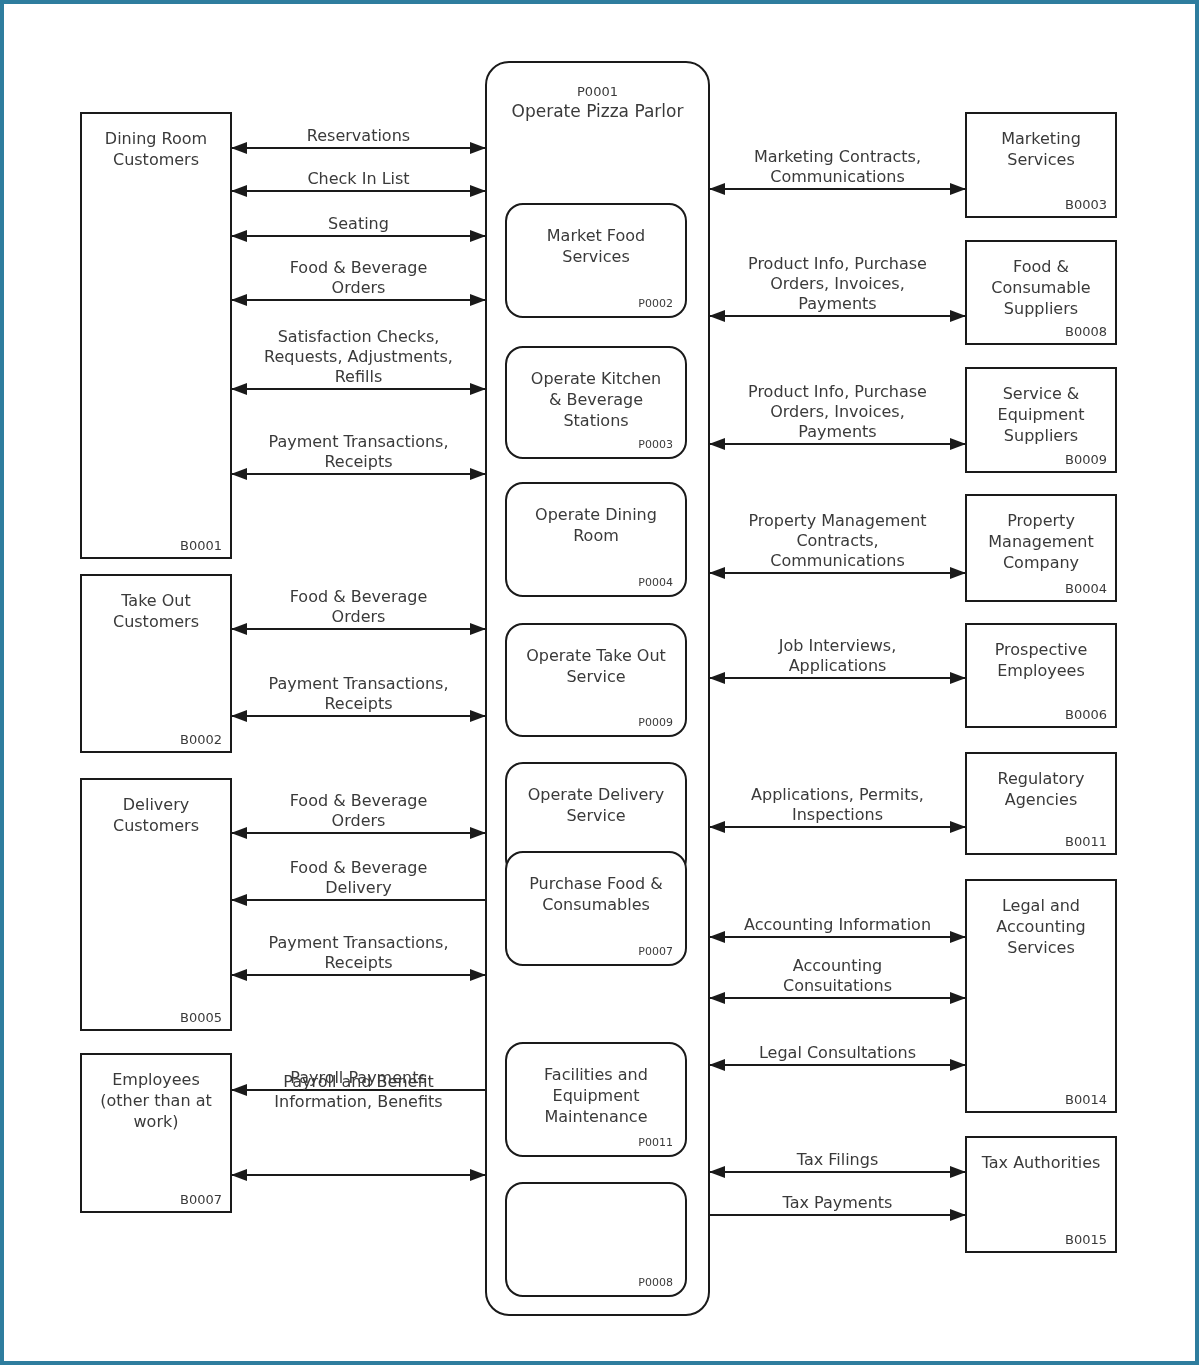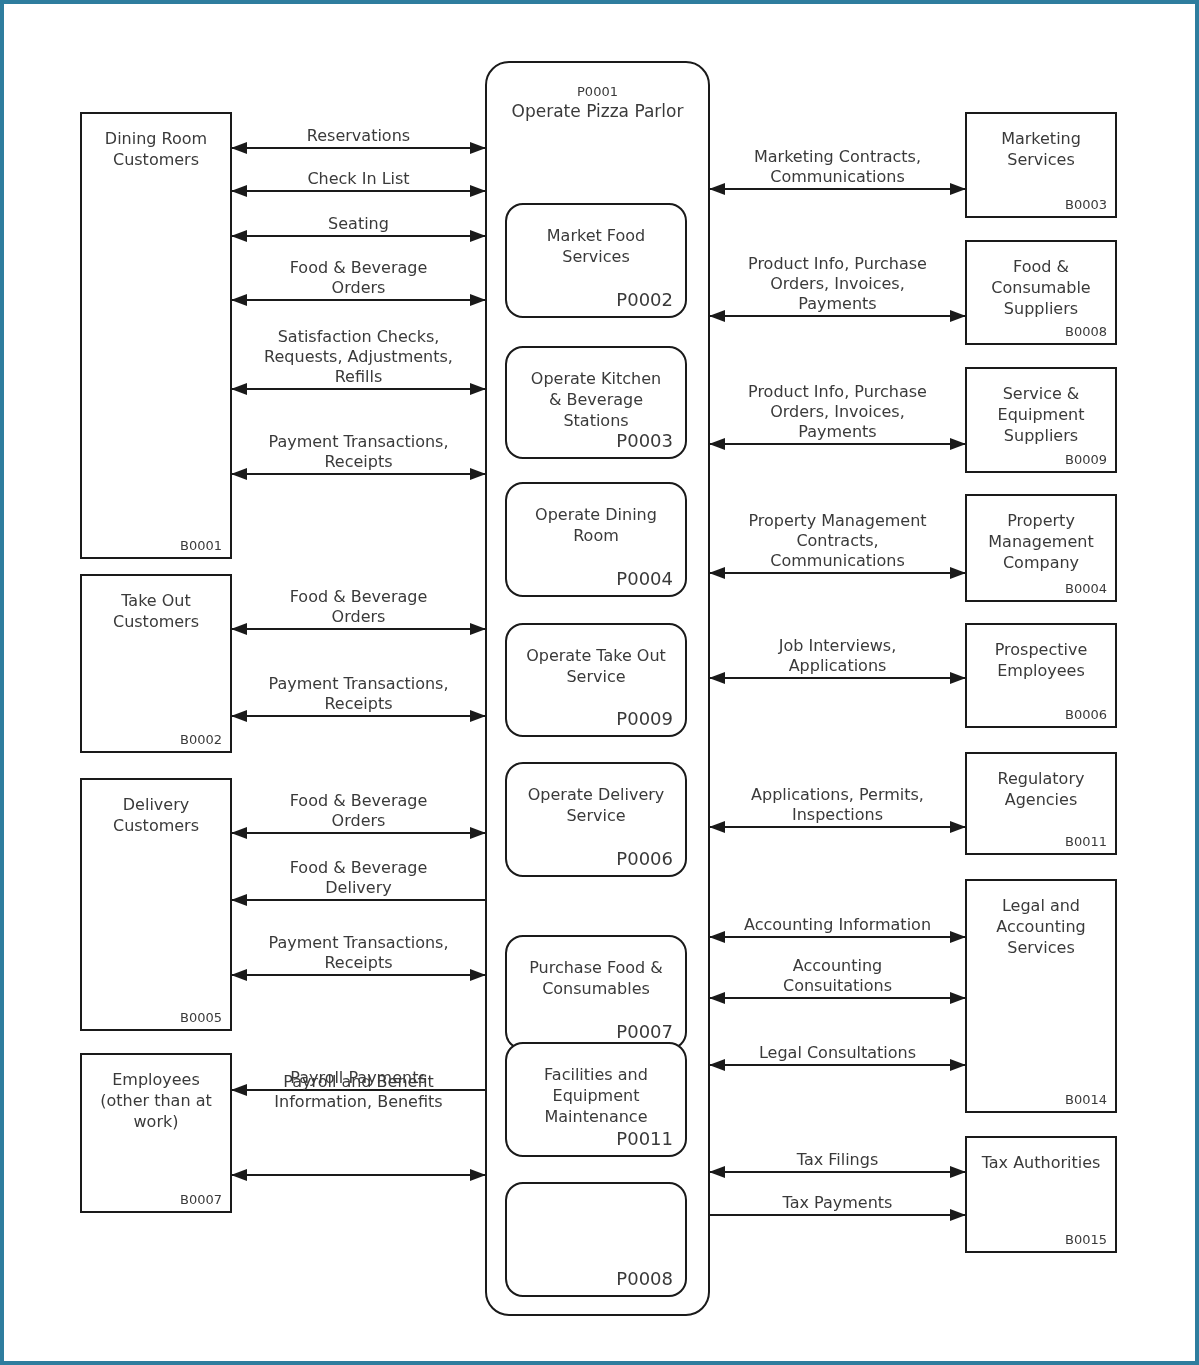--- a/index.html
+++ b/index.html
@@ -65,21 +65,21 @@
     z-index:2;
   }
   .plabel{
     padding-top:20px;
     font-size:16px;
     line-height:21px;
     white-space:pre-line;
   }
   .pid{
     position:absolute;right:12px;bottom:6px;
-    font-size:18px;
+    font-size:11px;
   }
   .arrow-layer{
     position:absolute;inset:0;
     width:1199px;height:1365px;
     z-index:1;
   }
   .arrow{stroke:var(--line-color);stroke-width:2;}
   #ah path{fill:var(--line-color);}
   .flow-label{
     position:absolute;
@@ -190,21 +190,21 @@
   <div class="process" style="top:623px;height:114px">
     <div class="plabel">Operate Take Out
 Service</div>
     <div class="pid">P0009</div>
   </div>
   <div class="process" style="top:762px">
     <div class="plabel">Operate Delivery
 Service</div>
     <div class="pid">P0006</div>
   </div>
-  <div class="process" style="top:935px">
+  <div class="process" style="top:851px">
     <div class="plabel">Purchase Food &amp;
 Consumables</div>
     <div class="pid">P0007</div>
   </div>
   <div class="process" style="top:1042px">
     <div class="plabel">Facilities and
 Equipment
 Maintenance</div>
     <div class="pid">P0011</div>
   </div>

